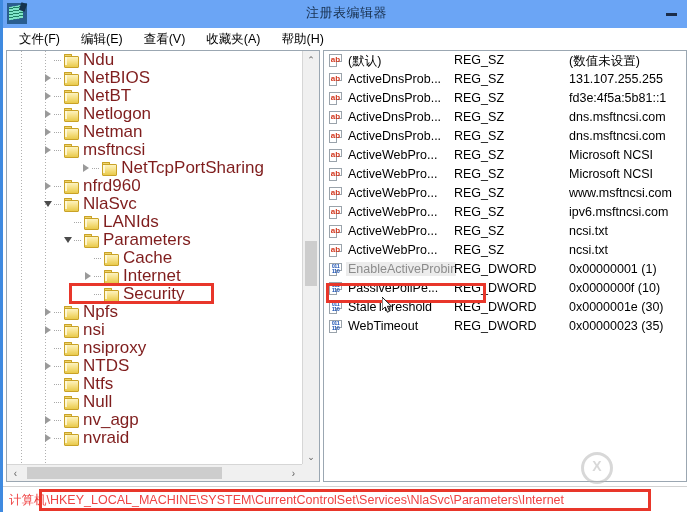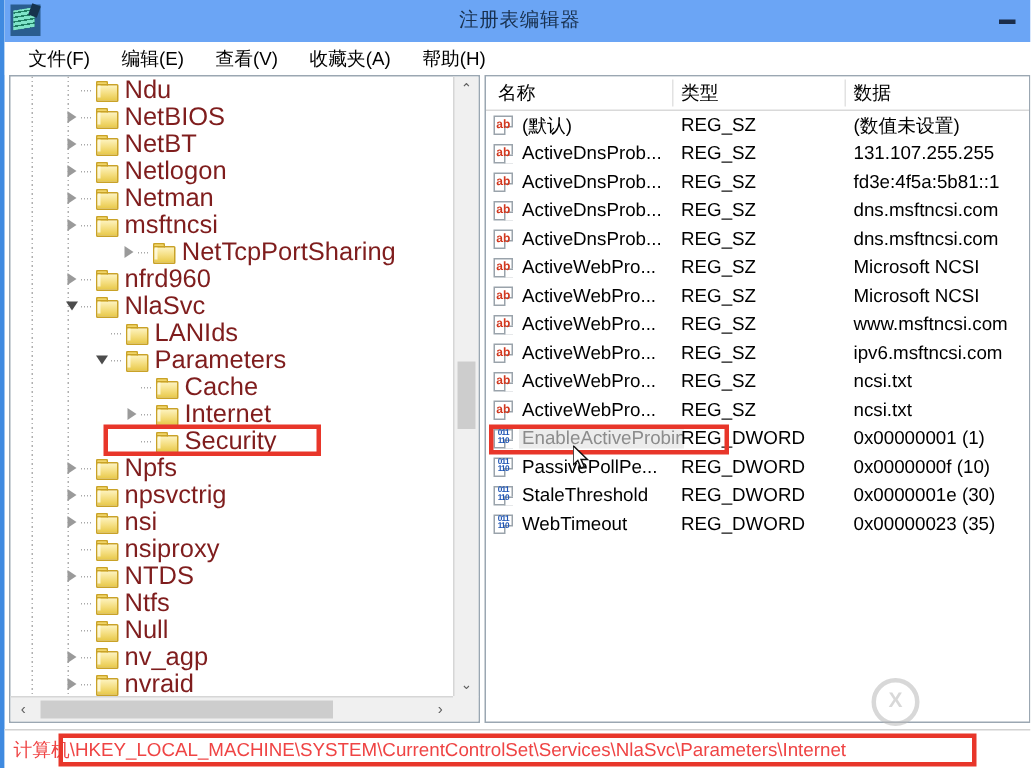--- a/index.html
+++ b/index.html
@@ -650,32 +650,20 @@
           <div class="tree-row" style="padding-left: 36px;">
             <span class="tw collapsed">
               <span class="tri"></span>
             </span>
             <span class="dots"></span>
             <span class="folder">
               <span class="f-tab"></span>
               <span class="f-body"></span>
               <span class="f-spine"></span>
             </span>
-            <span class="tree-label">npsvctrig</span>
-          </div>
-          <div class="tree-row" style="padding-left: 36px;">
-            <span class="tw collapsed">
-              <span class="tri"></span>
-            </span>
-            <span class="dots"></span>
-            <span class="folder">
-              <span class="f-tab"></span>
-              <span class="f-body"></span>
-              <span class="f-spine"></span>
-            </span>
             <span class="tree-label">nsi</span>
           </div>
           <div class="tree-row" style="padding-left: 36px;">
             <span class="tw leaf"></span>
             <span class="dots"></span>
             <span class="folder">
               <span class="f-tab"></span>
               <span class="f-body"></span>
               <span class="f-spine"></span>
             </span>
@@ -750,27 +738,20 @@
       <div class="arrow left">‹</div>
       <div class="thumb"></div>
       <div class="arrow right">›</div>
     </div>
     <div class="corner-box"></div>
 
     <div class="red-box" style="left:62px;top:232px;width:145px;height:21px"></div>
   </div>
 
   <div class="list-panel">
-    <div class="list-header">
-      <div class="col" style="left:8px">名称</div>
-      <div class="col" style="left:130px">类型</div>
-      <div class="col" style="left:245px">数据</div>
-      <div class="hdr-sep" style="left:124px"></div>
-      <div class="hdr-sep" style="left:239px"></div>
-    </div>
     <div class="list-rows" id="list-rows">
         <div class="lrow">
           <span class="vicon str">
             <span class="page"></span>
             <span class="glyph">ab</span>
           </span>
           <span class="c-name">(默认)</span>
           <span class="c-type">REG_SZ</span>
           <span class="c-data">(数值未设置)</span>
         </div>

